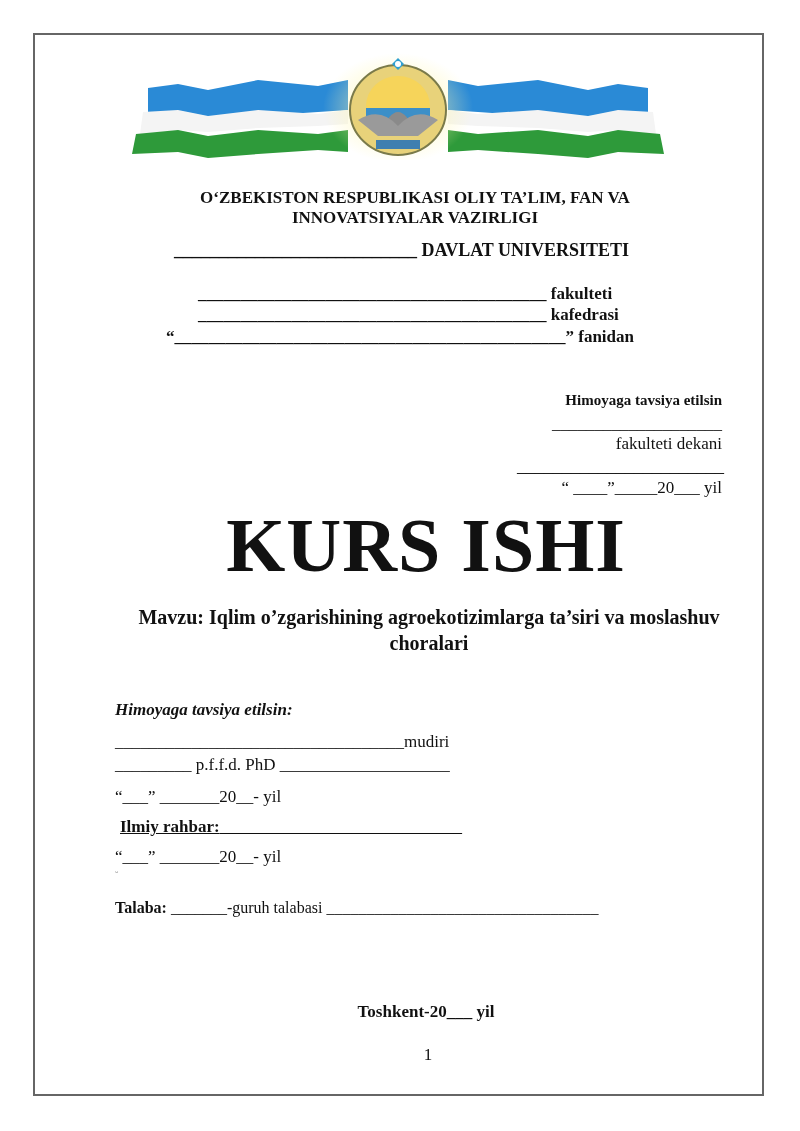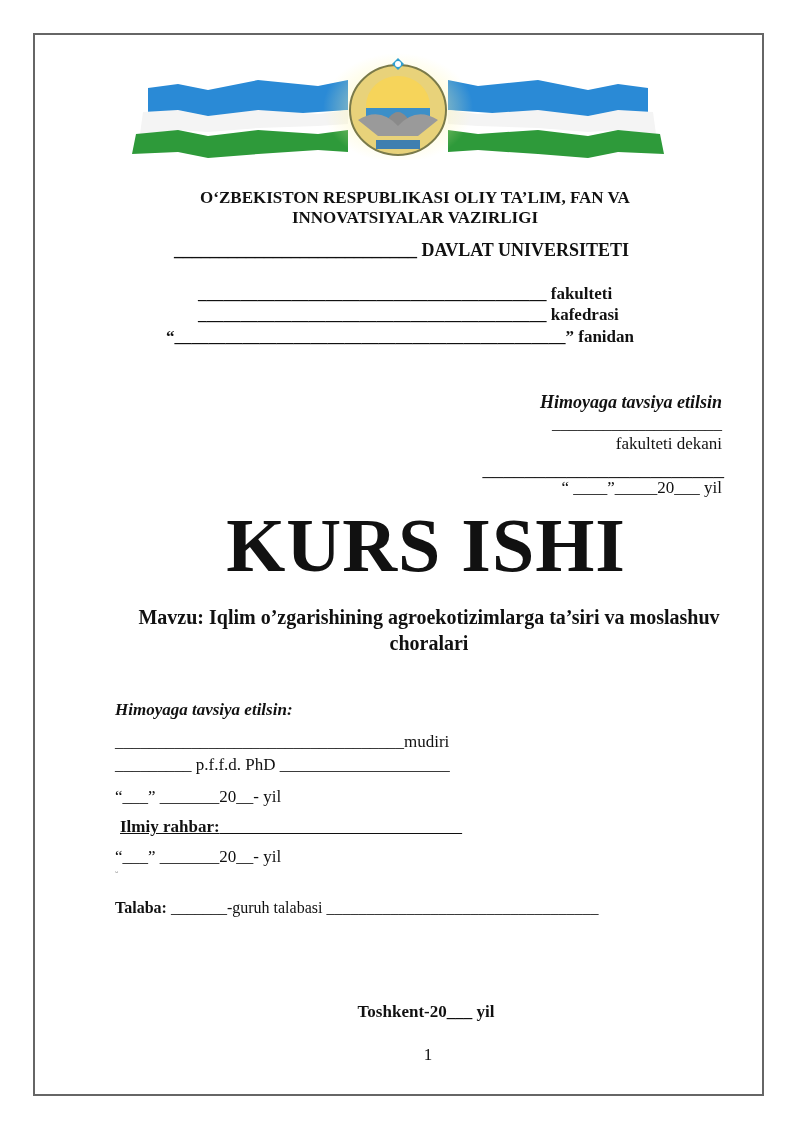--- a/index.html
+++ b/index.html
@@ -56,24 +56,24 @@
   <span>fakulteti</span>
 </div>
 <div class="abs b" style="left:198px;top:305px;font-size:17px;text-align:center;">
   <span>_________________________________________</span>
   <span>kafedrasi</span>
 </div>
 <div class="abs b" style="left:166px;top:327px;font-size:17px;">
   <span>“</span><span>______________________________________________</span><span>” fanidan</span>
 </div>
 
-<div class="abs b r" style="right:78px;top:392px;font-size:18px;font-style:italic;">Himoyaga tavsiya etilsin</div>
+<div class="abs b r" style="right:78px;top:392px;font-size:15px;">Himoyaga tavsiya etilsin</div>
 <div class="abs r" style="right:78px;top:414px;font-size:17px;">____________________</div>
 <div class="abs r" style="right:78px;top:434px;font-size:17px;">fakulteti dekani</div>
-<div class="abs r" style="right:76px;top:456px;font-size:21px;text-align:right;">_______________________</div>
+<div class="abs r" style="right:76px;top:456px;font-size:18px;text-align:right;">_______________________</div>
 <div class="abs r" style="right:78px;top:478px;font-size:17px;">“ ____”_____20___ yil</div>
 
 <div class="abs b c" style="left:0;width:852px;top:502px;font-size:76px;letter-spacing:1px;">KURS ISHI</div>
 
 <div class="abs b c" style="left:0;width:858px;top:606px;font-size:20px;">Mavzu: Iqlim o’zgarishining agroekotizimlarga ta’siri va moslashuv</div>
 <div class="abs b c" style="left:0;width:858px;top:632px;font-size:20px;">choralari</div>
 
 <div class="abs b" style="left:115px;top:700px;font-size:17px;font-style:italic;">Himoyaga tavsiya etilsin:</div>
 <div class="abs" style="left:115px;top:732px;font-size:17px;">__________________________________mudiri</div>
 <div class="abs" style="left:115px;top:755px;font-size:17px;">_________ p.f.f.d. PhD ____________________</div>

